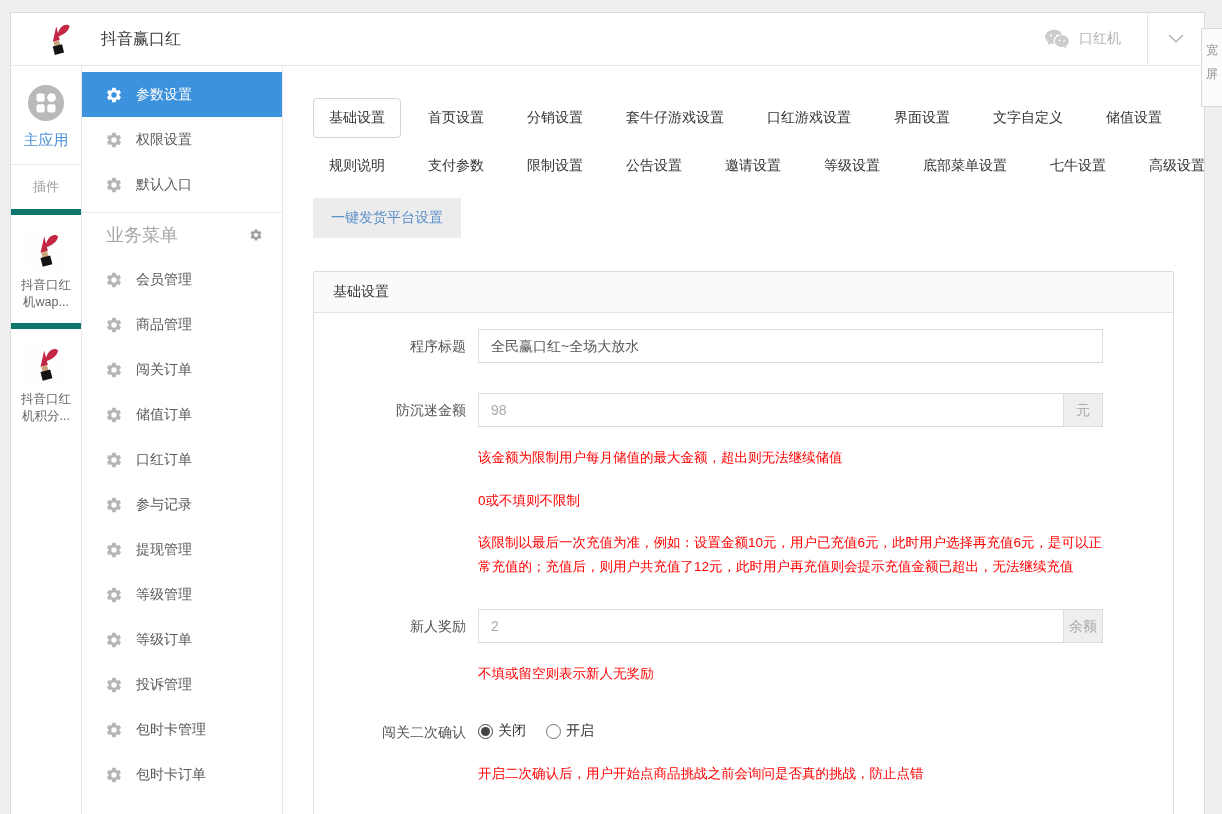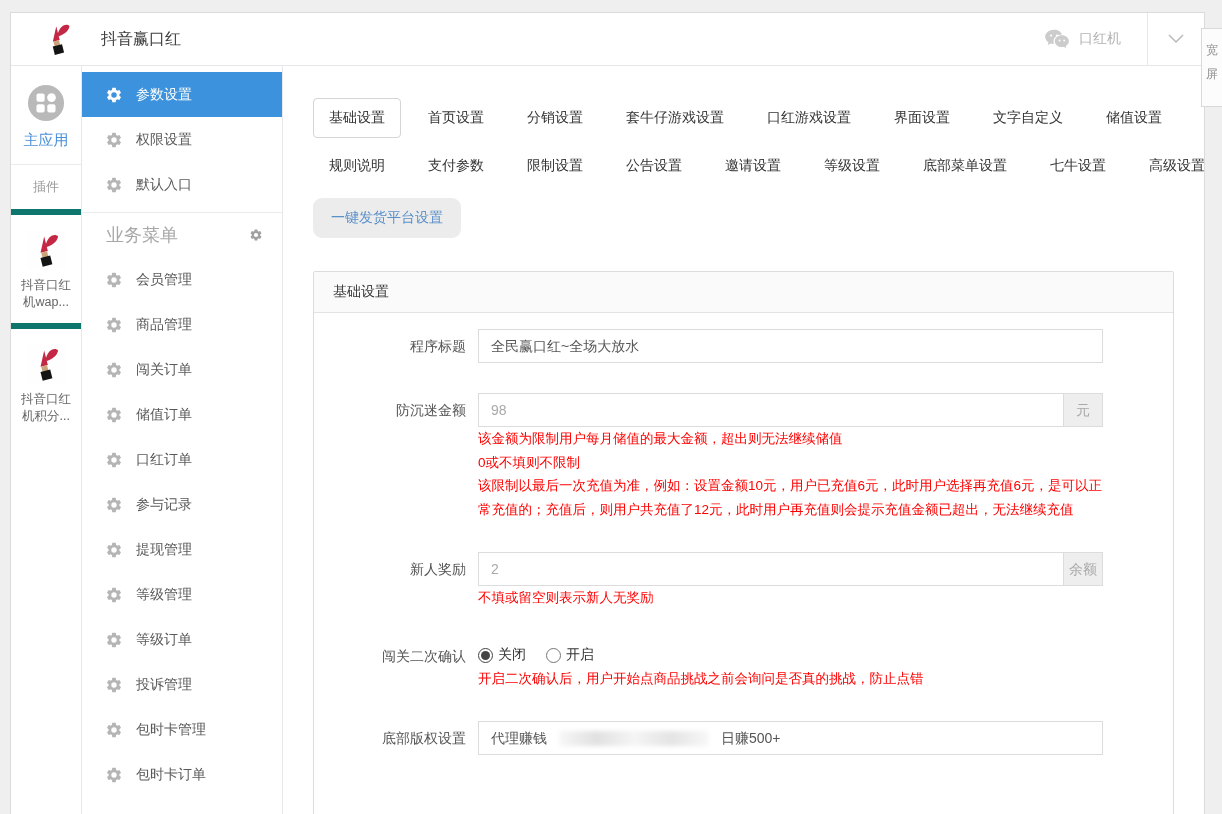--- a/index.html
+++ b/index.html
@@ -62,34 +62,34 @@
     justify-content:space-between;padding:0 19px 0 24px;color:#a8a8a8;font-size:18px;}
   .section-gear{width:14px;height:14px;color:#a0a0a0;cursor:pointer;}
 
   
   .main{flex:1;padding:32px 30px 0;overflow:hidden;background:#fff;}
   .tabs-row{display:flex;align-items:center;white-space:nowrap;}
   .tab{padding:10px 15px;margin-right:11px;font-size:14px;color:#333;cursor:pointer;border:1px solid transparent;}
   .tab.active{border:1px solid #d5d5d5;border-radius:4px;background:#fff;}
   .tabs-row2{margin-top:8px;}
   .tabs-row3{margin-top:12px;}
-  .tab3{display:inline-block;background:#ececec;color:#5b8fc9;font-size:14px;padding:11px 18px;border-radius:9px;cursor:pointer;}
+  .tab3{display:inline-block;background:#ececec;color:#5b8fc9;font-size:14px;padding:11px 18px;border-radius:0;cursor:pointer;}
 
   .panel{margin-top:33px;border:1px solid #dcdcdc;border-radius:2px;}
   .panel-header{padding:11px 19px;font-size:14px;color:#383838;background:#fafafa;border-bottom:1px solid #e3e3e3;}
   .panel-body{padding:16px 0 40px;}
 
   .field{display:flex;margin-bottom:30px;}
   .field-label{width:152px;flex-shrink:0;text-align:right;padding-right:12px;font-size:14px;color:#555;line-height:34px;}
   .field-control{width:625px;}
   .input-wrap{display:flex;border:1px solid #dcdcdc;height:34px;box-sizing:border-box;background:#fff;cursor:text;}
   .input-text{flex:1;padding:0 12px;line-height:32px;font-size:14px;color:#555;white-space:nowrap;overflow:hidden;}
   .input-text.muted{color:#a9a9a9;}
   .input-addon{width:38px;flex-shrink:0;background:#eee;border-left:1px solid #dcdcdc;color:#a9a9a9;font-size:14px;line-height:32px;text-align:center;}
-  .help{color:#f00;font-size:13.5px;margin-top:0;line-height:1.75;}
+  .help{color:#f00;font-size:13.5px;margin-top:19px;line-height:1.75;}
 
   .radio-row{display:flex;align-items:center;height:24px;margin-top:4px;}
   .radio{display:flex;align-items:center;font-size:14px;color:#333;margin-right:20px;cursor:pointer;}
   .radio input{width:15px;height:15px;margin:0 5px 0 0;accent-color:#444;}
 
   .redacted{
     display:inline-block;width:150px;height:15px;vertical-align:middle;margin:0 12px 2px;
     border-radius:3px;
     background:linear-gradient(90deg,#f7f7f7,#e1e1e1 25%,#f5f5f5 50%,#e4e4e4 75%,#f8f8f8);
     filter:blur(2px);

